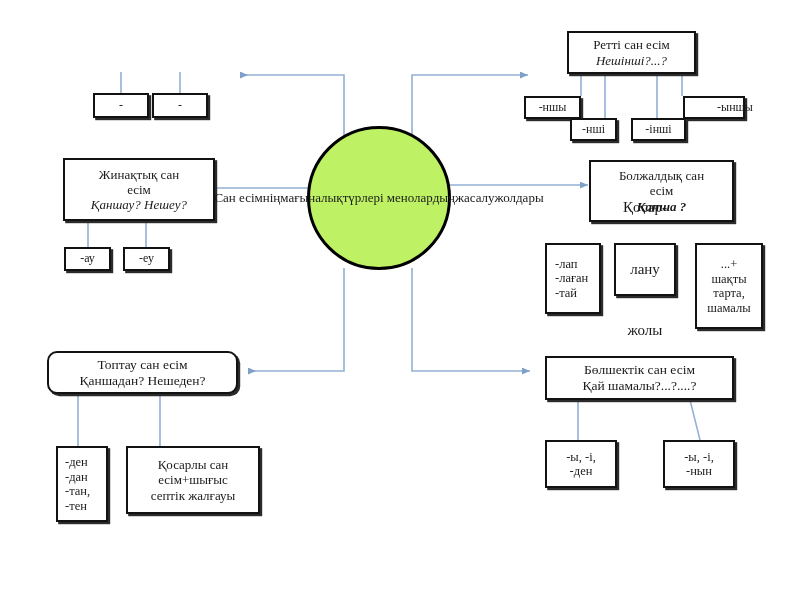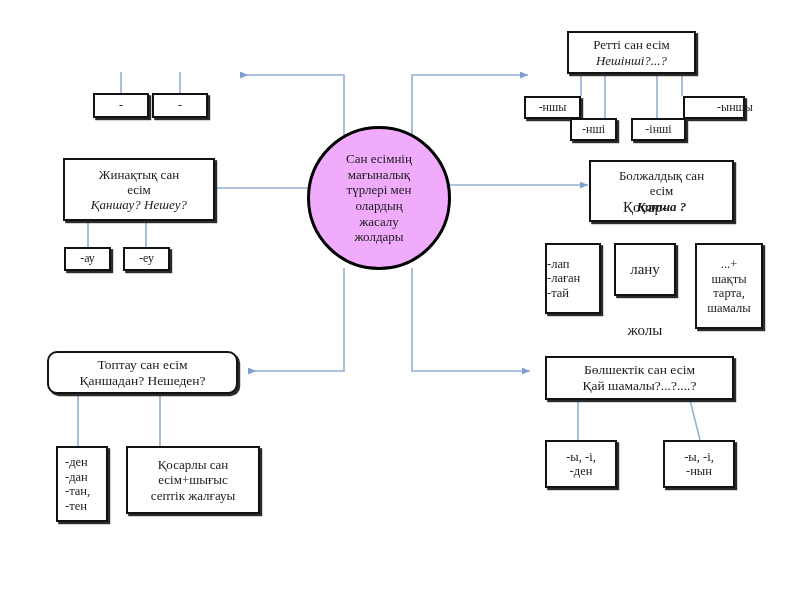--- a/index.html
+++ b/index.html
@@ -36,23 +36,23 @@
     z-index: 3;
   }
   .node .ln { display: block; white-space: nowrap; }
   .q-italic { font-style: italic; text-align: center; }
   .q-bolditalic { font-style: italic; font-weight: bold; }
 
   .hub {
     position: absolute;
     border: 3px solid #000000;
     border-radius: 50%;
-    background: #f0abfc;
+    background: #bef264;
     display: flex;
-    flex-direction: column;
+    flex-direction: row;
     align-items: center;
     justify-content: center;
     text-align: center;
     line-height: 1.2;
     z-index: 4;
   }
   .hub .ln { display: block; white-space: nowrap; }
 
   .dash { font-family: "Liberation Serif", serif; }
 </style>
@@ -146,21 +146,21 @@
   </div>
   <div class="node" style="left:123px; top:247px; width:47px; height:24px; font-size:12px;">
     <span class="ln">-еу</span>
   </div>
 
   <div class="node" style="left:589px; top:160px; width:145px; height:62px; font-size:13px;">
     <span class="ln">Болжалдық сан</span>
     <span class="ln">есім</span>
     <span class="ln q-bolditalic">Қанша ?</span>
   </div>
-  <div class="node" style="left:545px; top:243px; width:56px; height:71px; font-size:12.5px; align-items:flex-start; ">
+  <div class="node" style="left:545px; top:243px; width:56px; height:71px; font-size:12.5px; align-items:flex-start; padding-left:8px;">
     <span class="ln">-лап</span>
     <span class="ln">-лаған</span>
     <span class="ln">-тай</span>
   </div>
   <div class="node" style="left:614px; top:243px; width:62px; height:53px; font-size:15px;gap:44px;">
     <span class="ln">Қосар-</span>
     <span class="ln">лану</span>
     <span class="ln">жолы</span>
   </div>
   <div class="node" style="left:695px; top:243px; width:68px; height:86px; font-size:12.5px;">

